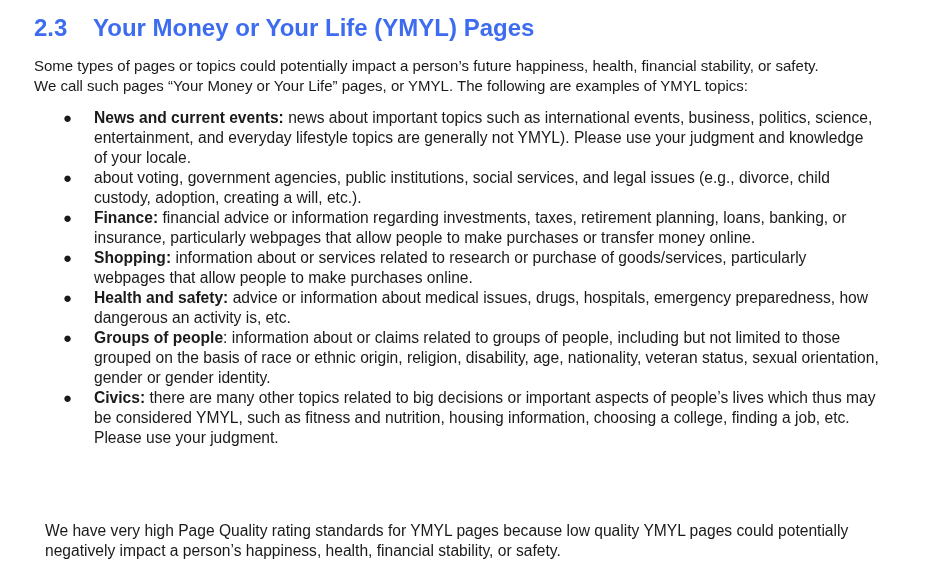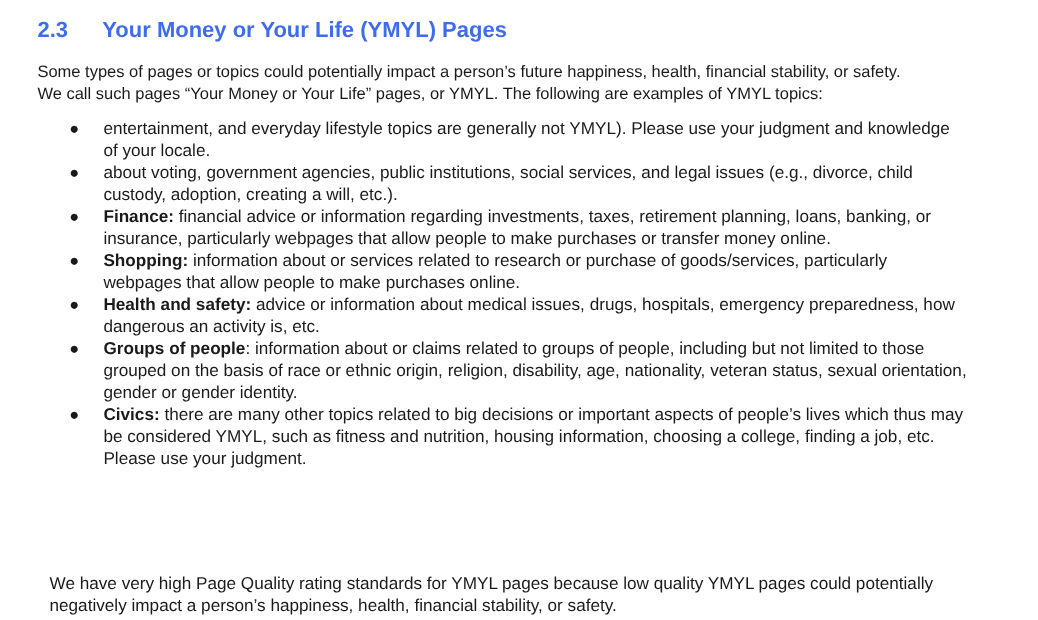--- a/index.html
+++ b/index.html
@@ -18,21 +18,21 @@
     .page {
       position: absolute;
       left: 34px;
       top: 0;
       width: 900px;
     }
     .section-heading {
       position: absolute;
       top: 16px;
       left: 0;
-      font-size: 20px;
+      font-size: 24px;
       font-weight: bold;
       color: #3d6cf0;
       white-space: nowrap;
       line-height: 24px;
     }
     .section-heading .num {
       display: inline-block;
       width: 59px;
     }
     .intro {
@@ -90,20 +90,21 @@
 
   <p class="intro">
     <span class="line">Some types of pages or topics could potentially impact a person’s future happiness, health, financial stability, or safety.</span>
     <span class="line">We call such pages “Your Money or Your Life” pages, or YMYL.  The following are examples of YMYL topics:</span>
   </p>
 
   <ul class="topics">
 
     <li>
       <span class="bullet">●</span>
+      <span class="line"><b>News and current events:</b><span> news about important topics such as international events, business, politics, science,</span></span>
       <span class="line">entertainment, and everyday lifestyle topics are generally not YMYL).  Please use your judgment and knowledge</span>
       <span class="line">of your locale.</span>
     </li>
 
     <li>
       <span class="bullet">●</span>
       <span class="line">about voting, government agencies, public institutions, social services, and legal issues (e.g., divorce, child</span>
       <span class="line">custody, adoption, creating a will, etc.).</span>
     </li>
 

